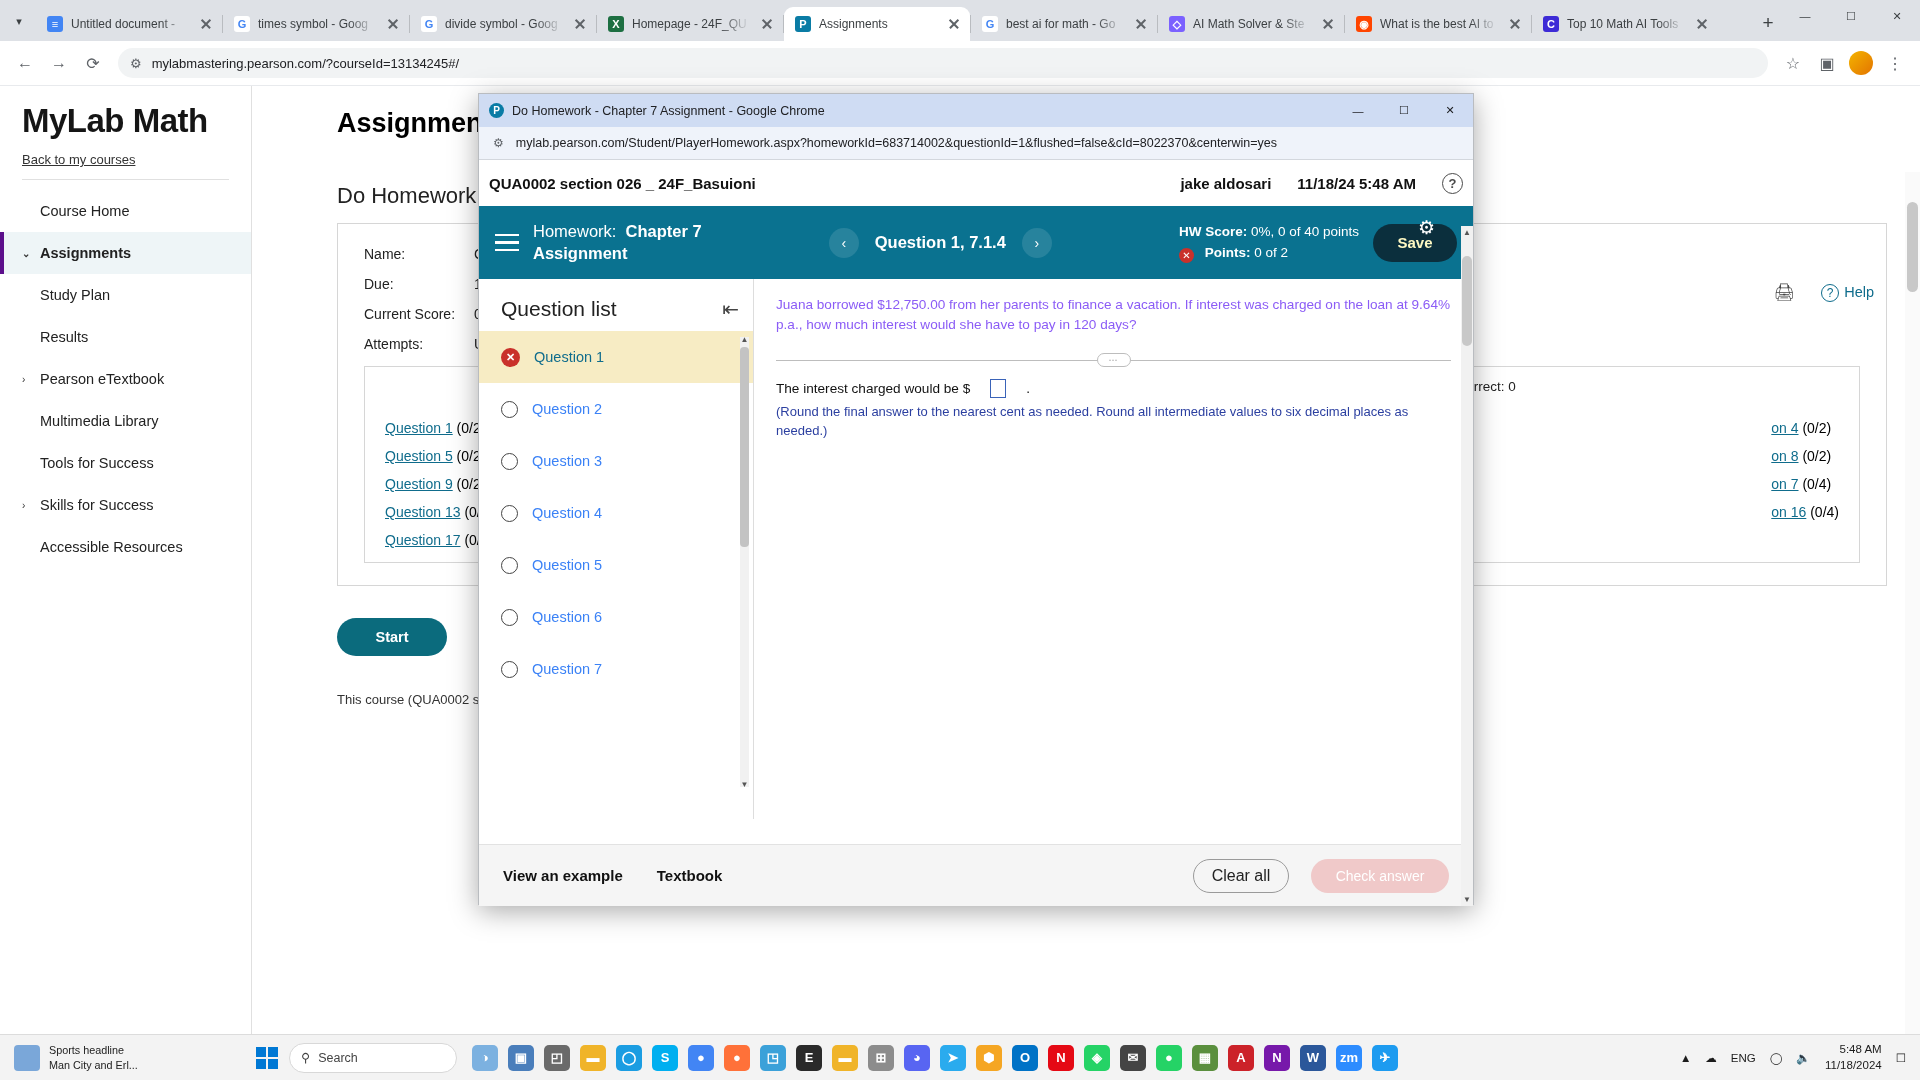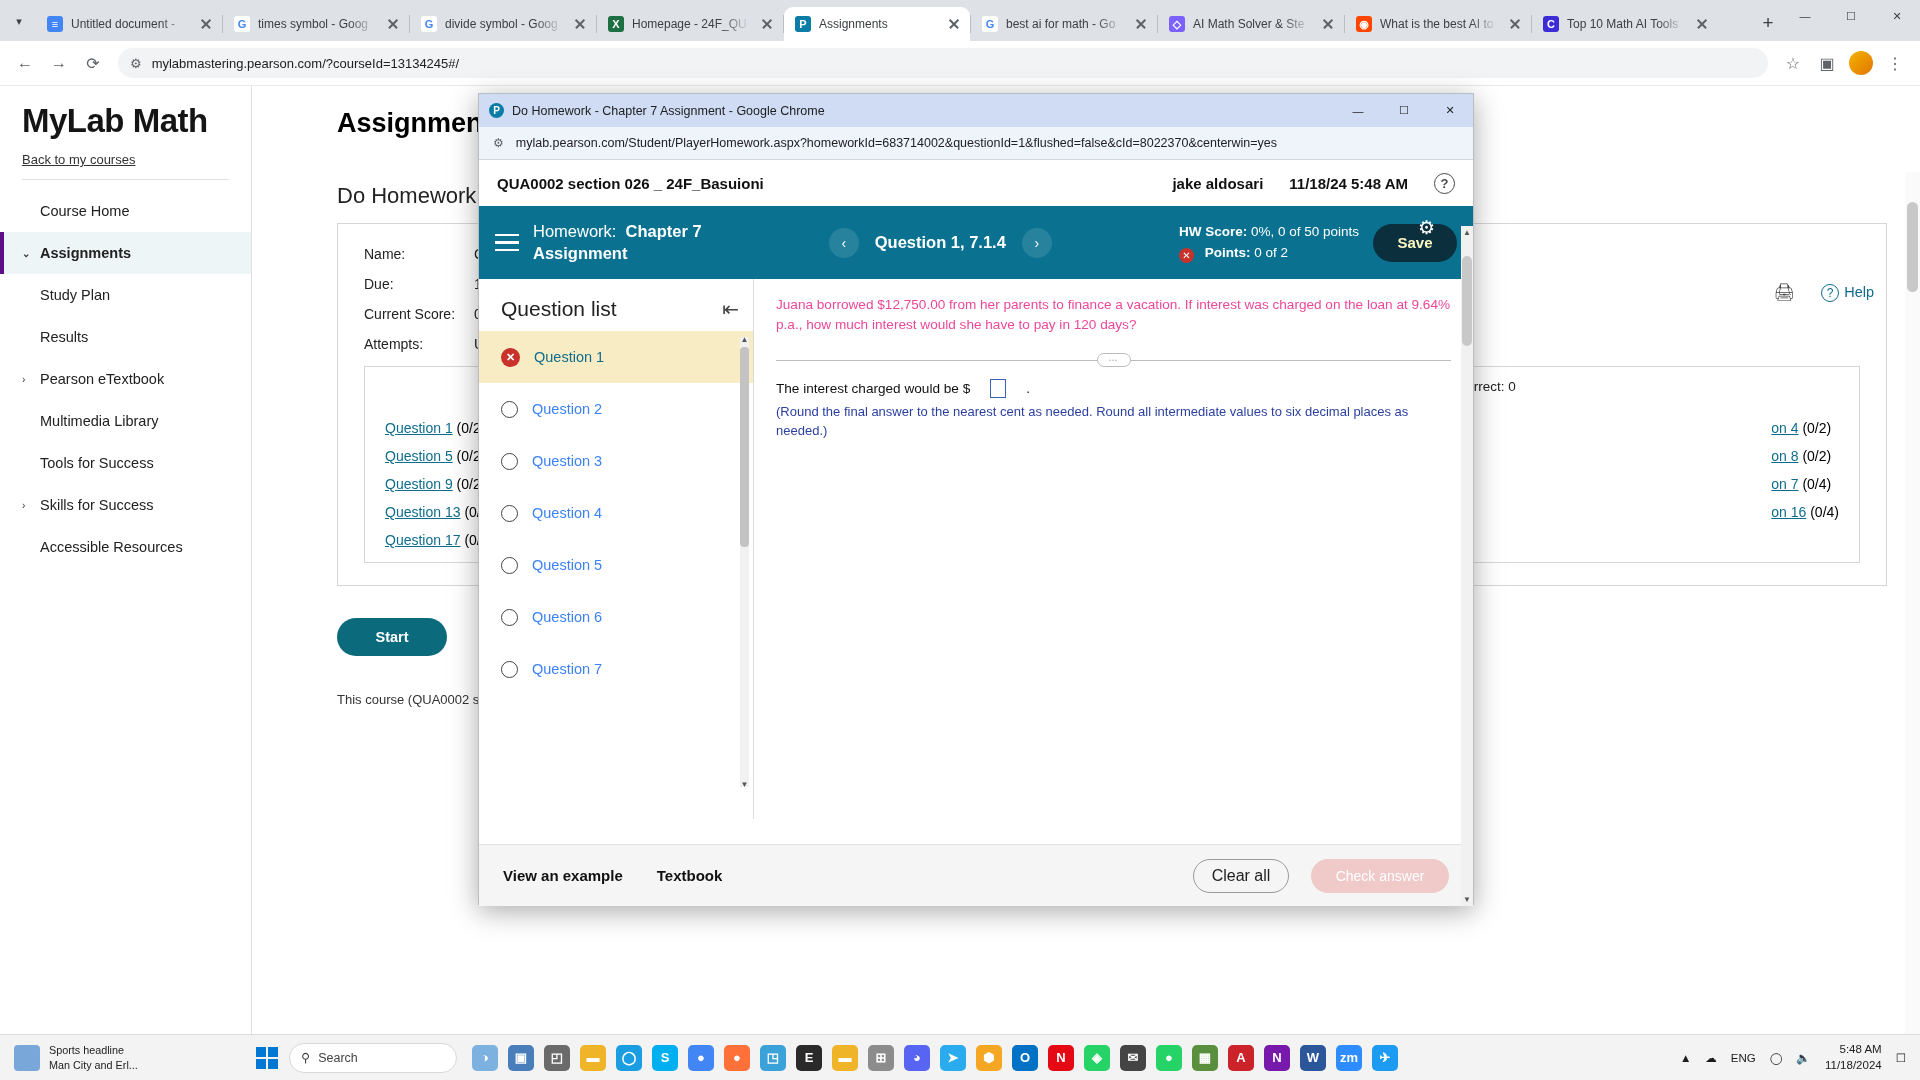--- a/index.html
+++ b/index.html
@@ -141,21 +141,21 @@
   .popup-wctl { margin-left:auto; display:flex; }
   .popup-wctl div { width:46px;height:33px;display:flex;align-items:center;justify-content:center;
     font-size:11px;color:#202124; }
   .popup-url {
     height:33px; background:#eff3fa; display:flex; align-items:center; gap:12px;
     padding-left:14px; font-size:12.5px; color:#202124; border-bottom:1px solid #d3d7dd;
   }
   .popup-body { position:relative; height:746px; background:#fff; overflow:hidden; }
 
   .mlm-top {
-    height:46px; display:flex; align-items:center; padding:0 18px;
+    height:46px; display:flex; align-items:center; padding:0 10px;
     font-size:15px; color:#111; font-weight:600;
   }
   .mlm-top .user { margin-left:auto; display:flex; align-items:center; gap:26px; font-weight:700; }
   .qmark {
     width:21px;height:21px;border:1.6px solid #4a4a4a;border-radius:50%;
     display:flex;align-items:center;justify-content:center;font-size:13px;color:#4a4a4a;
   }
 
   .teal {
     background:#0a7290; height:73px; display:flex; align-items:center;
@@ -199,21 +199,21 @@
   .qx {
     width:19px;height:19px;border-radius:50%;background:#c9312b;color:#fff;flex:0 0 19px;
     display:flex;align-items:center;justify-content:center;font-size:11px;font-weight:bold;
   }
   .vscroll { position:absolute; right:4px; top:6px; width:9px; height:450px; }
   .vscroll .track { position:absolute; inset:0; background:#f1f1f1; }
   .vscroll .thumb { position:absolute; top:10px; left:0; width:9px; height:200px; background:#c3c3c3; border-radius:4px;}
   .vscroll .ar { position:absolute; left:0; width:9px; text-align:center; font-size:8px; color:#555; }
 
   .q-pane { flex:1; padding:16px 22px; position:relative; }
-  .qtext { font-size:13.6px; color:#ec4899; line-height:1.5; }
+  .qtext { font-size:13.6px; color:#8b5cf6; line-height:1.5; }
   .divider { margin:24px 0 18px 0; height:1px; background:#bdbdbd; position:relative; }
   .divider .grip {
     position:absolute; left:50%; top:-7px; transform:translateX(-50%);
     width:34px;height:14px;border:1px solid #bdbdbd;border-radius:8px;background:#fff;
     font-size:9px;color:#777;display:flex;align-items:center;justify-content:center;letter-spacing:1px;
   }
   .ans-line { font-size:13.6px; color:#111; display:flex; align-items:center; gap:18px; }
   .ans-box { width:16px; height:19px; border:1px solid #3a63b8; display:inline-block; margin:0 2px; }
   .hint { font-size:13px; color:#2b3fa0; line-height:1.45; margin-top:5px; max-width:640px;}
 
@@ -495,21 +495,21 @@
           <b>Assignment</b>
         </div>
         <div class="qnav">
           <div class="arrow">‹</div>
           <div class="qlabel">Question 1, 7.1.4</div>
           <div class="arrow">›</div>
         </div>
         <div class="scores">
           <div>
             <b>HW Score:</b>
-            <span>0%, 0 of 50 points</span>
+            <span>0%, 0 of 40 points</span>
           </div>
           <div>
             <span class="xbadge">✕</span>
             <b>Points:</b>
             <span>0 of 2</span>
           </div>
         </div>
         <div class="gear">⚙</div>
         <div class="save-btn">Save</div>
       </div>

